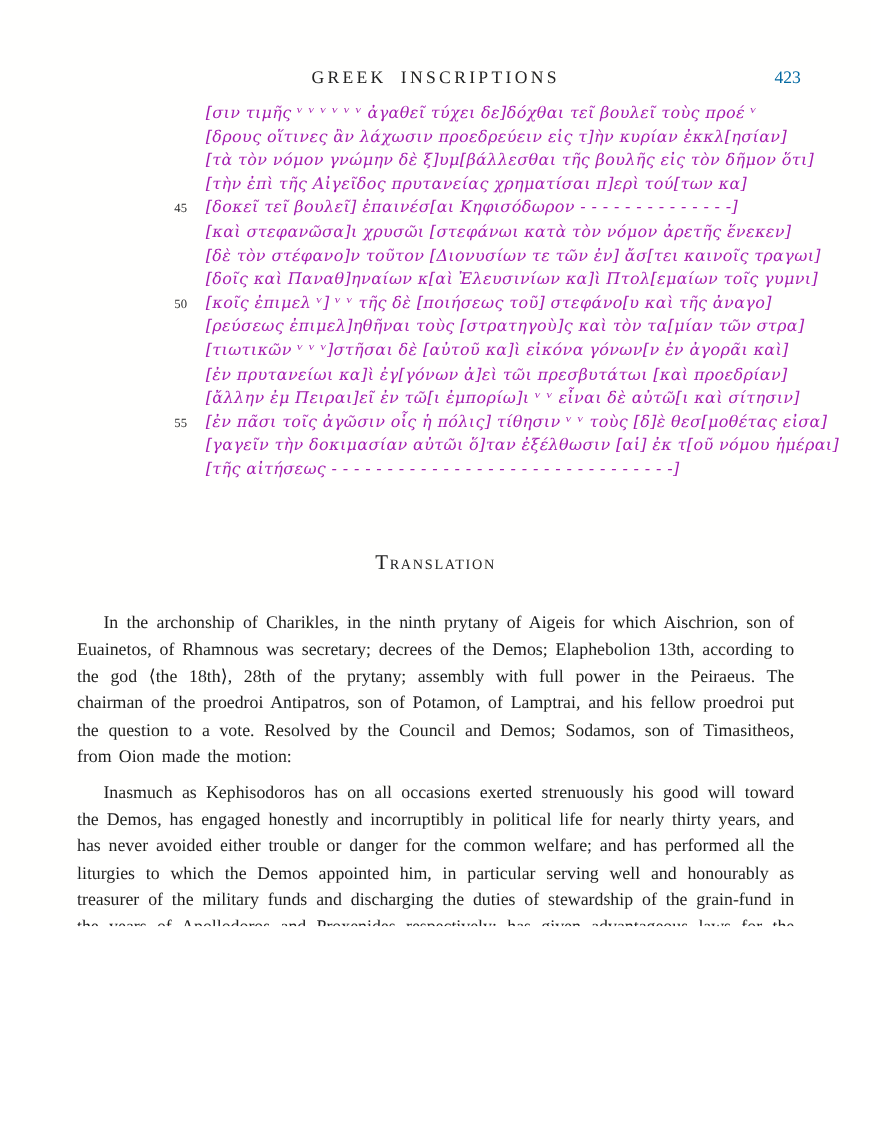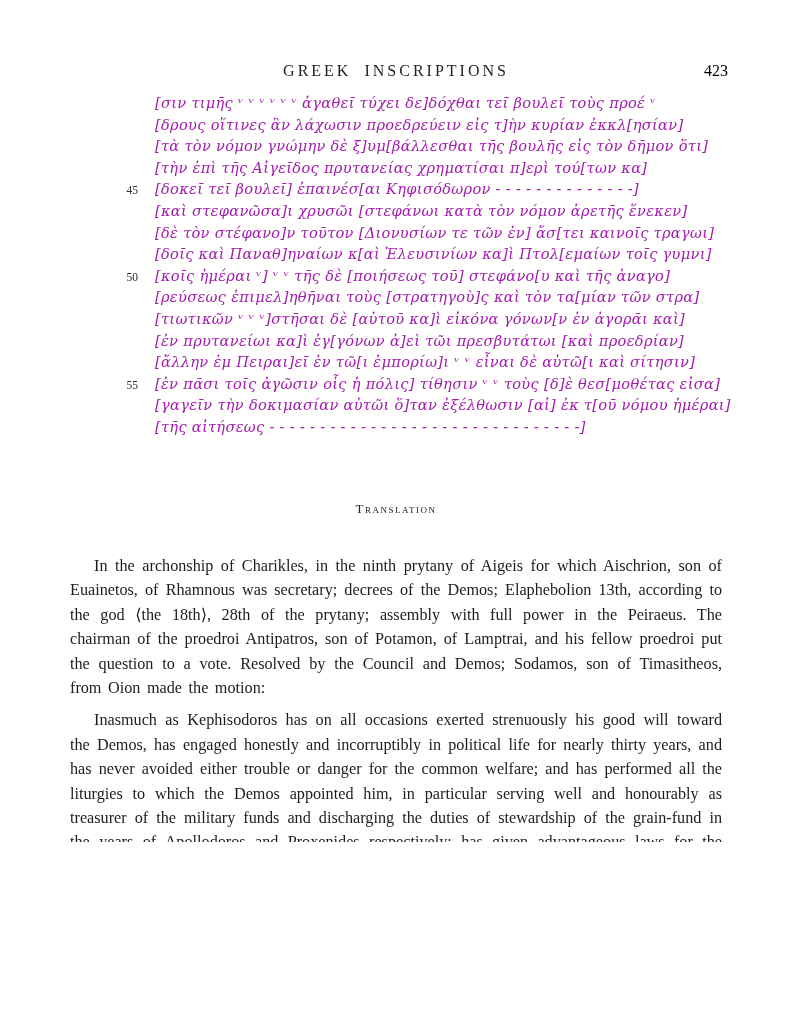--- a/index.html
+++ b/index.html
@@ -28,21 +28,21 @@
     font-size: 16px;
     letter-spacing: 3px;
     word-spacing: 6px;
     color: #222;
   }
   .running-head .pageno {
     position: absolute;
     right: 2px;
     top: 0;
     font-size: 16px;
-    color: #000000;
+    color: #0369a1;
   }
 
   
   .greek-block {
     position: absolute;
     top: 92px;
     left: 0;
     right: 0;
   }
   .gk-row {
@@ -53,39 +53,40 @@
     white-space: nowrap;
   }
   .gk-num {
     width: 138px;
     flex: 0 0 138px;
     text-align: right;
     font-size: 11.5px;
     font-style: normal;
     color: #2a2a2a;
     font-family: "Liberation Serif", serif;
+    margin-left: 32px;
   }
   .gk-text {
     padding-left: 17px;
     font-family: "DejaVu Serif", "DejaVu Sans", serif;
     font-style: italic;
     font-size: 14.6px;
     letter-spacing: 0.3px;
     color: #a21caf;
   }
 
   
   .translation-heading {
     position: absolute;
     top: 501px;
     left: 0;
     right: 0;
     text-align: center;
     font-variant: small-caps;
-    font-size: 13px;
+    font-size: 19px;
     letter-spacing: 1.5px;
     color: #222;
   }
   .translation-body {
     position: absolute;
     top: 546px;
     left: 62px;
     width: 668px;
   }
   .translation-body p {
@@ -136,21 +137,21 @@
     <div class="gk-row">
         <span class="gk-num"></span>
         <span class="gk-text">[δὲ τὸν στέφανο]ν τοῦτον [Διονυσίων τε τῶν ἐν] ἄσ[τει καινοῖς τραγωι]</span>
       </div>
     <div class="gk-row">
         <span class="gk-num"></span>
         <span class="gk-text">[δοῖς καὶ Παναθ]ηναίων κ[αὶ Ἐλευσινίων κα]ὶ Πτολ[εμαίων τοῖς γυμνι]</span>
       </div>
     <div class="gk-row">
         <span class="gk-num">50</span>
-        <span class="gk-text">[κοῖς ἡμέραι ᵛ] ᵛ ᵛ τῆς δὲ [ποιήσεως τοῦ] στεφάνο[υ καὶ τῆς ἀναγο]</span>
+        <span class="gk-text">[κοῖς ἐπιμελ ᵛ] ᵛ ᵛ τῆς δὲ [ποιήσεως τοῦ] στεφάνο[υ καὶ τῆς ἀναγο]</span>
       </div>
     <div class="gk-row">
         <span class="gk-num"></span>
         <span class="gk-text">[ρεύσεως ἐπιμελ]ηθῆναι τοὺς [στρατηγοὺ]ς καὶ τὸν τα[μίαν τῶν στρα]</span>
       </div>
     <div class="gk-row">
         <span class="gk-num"></span>
         <span class="gk-text">[τιωτικῶν ᵛ ᵛ ᵛ]στῆσαι δὲ [αὐτοῦ κα]ὶ εἰκόνα γόνων[ν ἐν ἀγορᾶι καὶ]</span>
       </div>
     <div class="gk-row">

